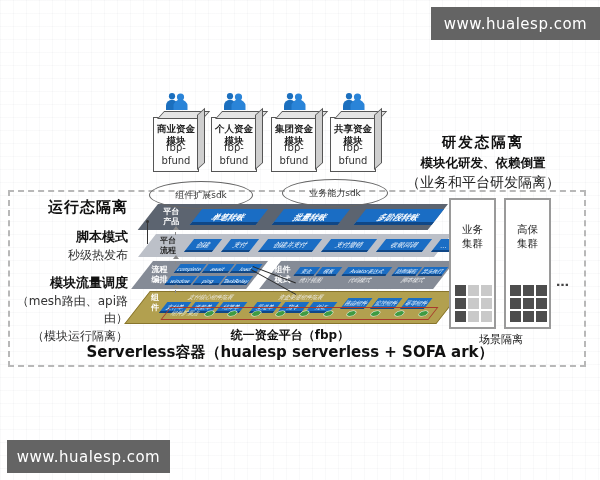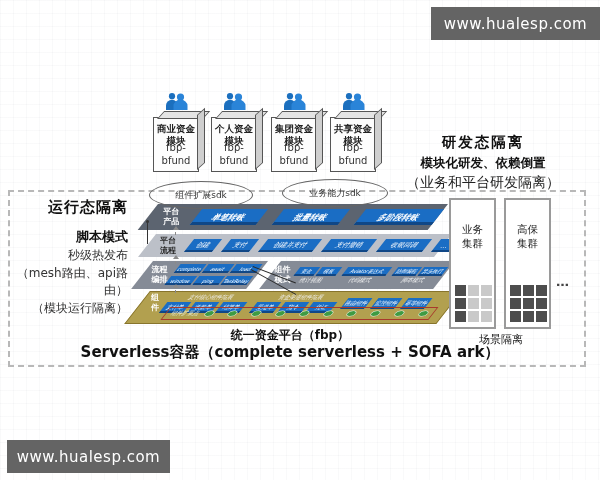--- a/index.html
+++ b/index.html
@@ -170,20 +170,21 @@
 
   <div class="oval oval1">组件扩展sdk</div>
   <div class="oval oval2">业务能力sdk</div>
 
   <div class="dashed"></div>
 
   <div class="left-panel">
     <div class="lp-title">运行态隔离</div>
     <div class="lp-label mt11">脚本模式</div>
     <div class="lp-sub">秒级热发布</div>
+    <div class="lp-label mt10">模块流量调度</div>
     <div class="lp-sub">（mesh路由、api路由）</div>
     <div class="lp-sub">（模块运行隔离）</div>
   </div>
 
   <div class="dev-panel">
     <div class="dev-title">研发态隔离</div>
     <div class="dev-line1">模块化研发、依赖倒置</div>
     <div class="dev-line2">（业务和平台研发隔离）</div>
   </div>
 
@@ -277,21 +278,21 @@
   </div>
 
   <div class="probe"></div>
   <div class="uparr" style="left:175px;top:227px"></div>
   <div class="uparr" style="left:175px;top:256px"></div>
   <div class="uparr" style="left:175px;top:285px"></div>
   <div class="conn conn1"></div>
   <div class="conn conn2"></div>
 
   <div class="cap1">统一资金平台（fbp）</div>
-  <div class="cap2">Serverless容器（complete serverless + SOFA ark）</div>
+  <div class="cap2">Serverless容器（hualesp serverless + SOFA ark）</div>
 
   <div class="cluster cluster2">
     <div class="cl-title">高保集群</div>
     <div class="cl-grid">
         <div class="cell-dark"></div>
         <div class="cell-dark"></div>
         <div class="cell-dark"></div>
         <div class="cell-dark"></div>
         <div class="cell-dark"></div>
         <div class="cell-dark"></div>

